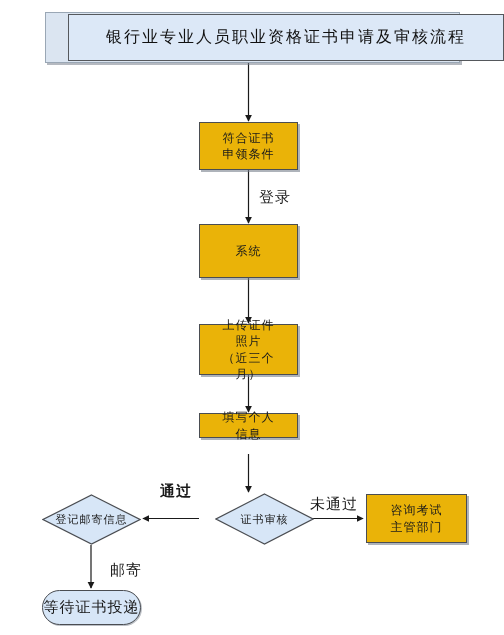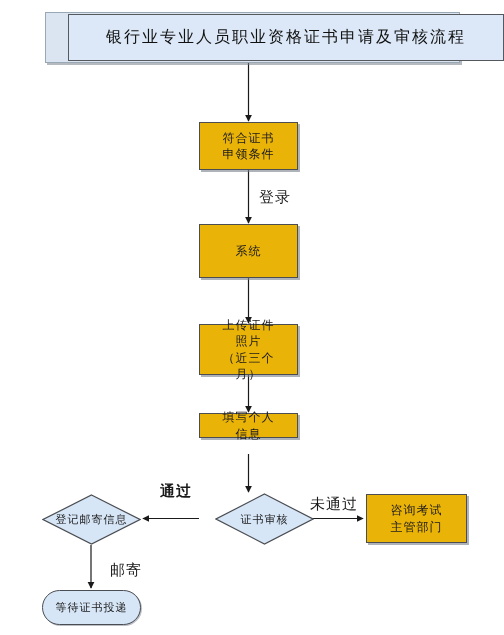--- a/index.html
+++ b/index.html
@@ -91,21 +91,21 @@
     font-size: 11px;
     letter-spacing: 1px;
     white-space: nowrap;
   }
 
   
   .stadium {
     background: #d7e6f7;
     border: 1px solid #4a4d52;
     border-radius: 999px;
-    font-size: 11px;
+    font-size: 15px;
     letter-spacing: 1px;
     box-shadow: 1px 1px 0 rgba(120,128,140,0.5);
   }
 
   
   .edge-label {
     position: absolute;
     font-size: 15px;
     color: #1a1a1a;
     letter-spacing: 1px;

